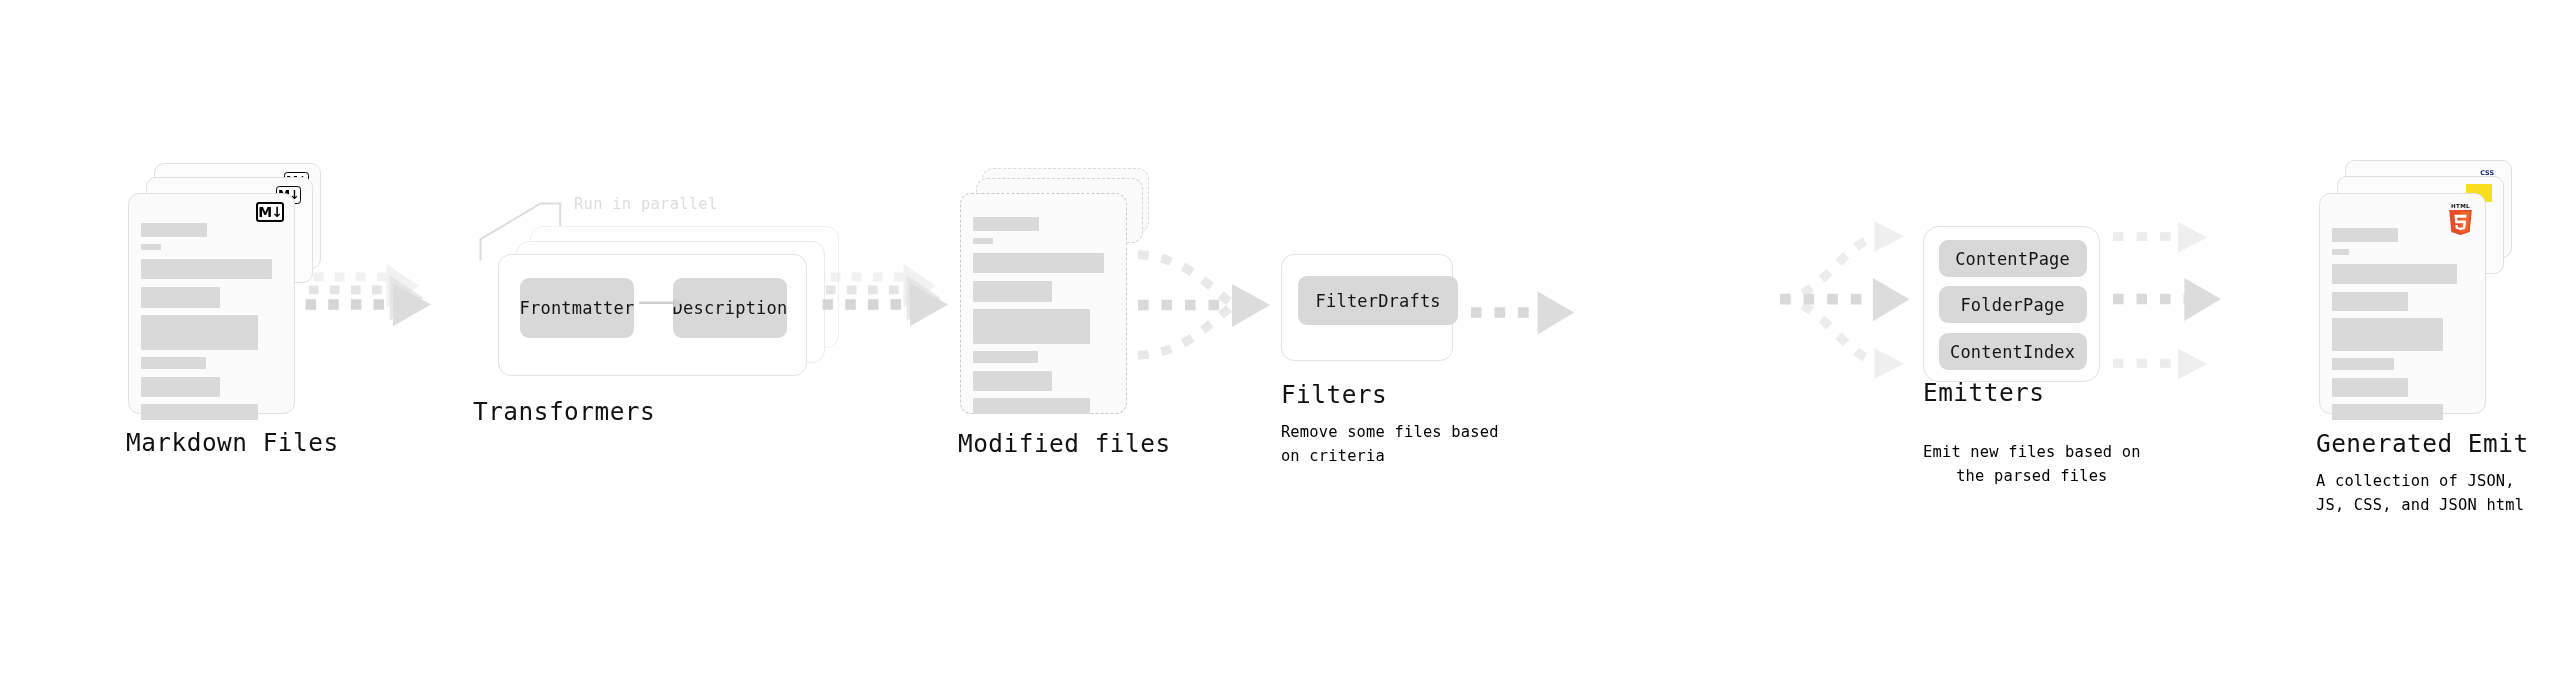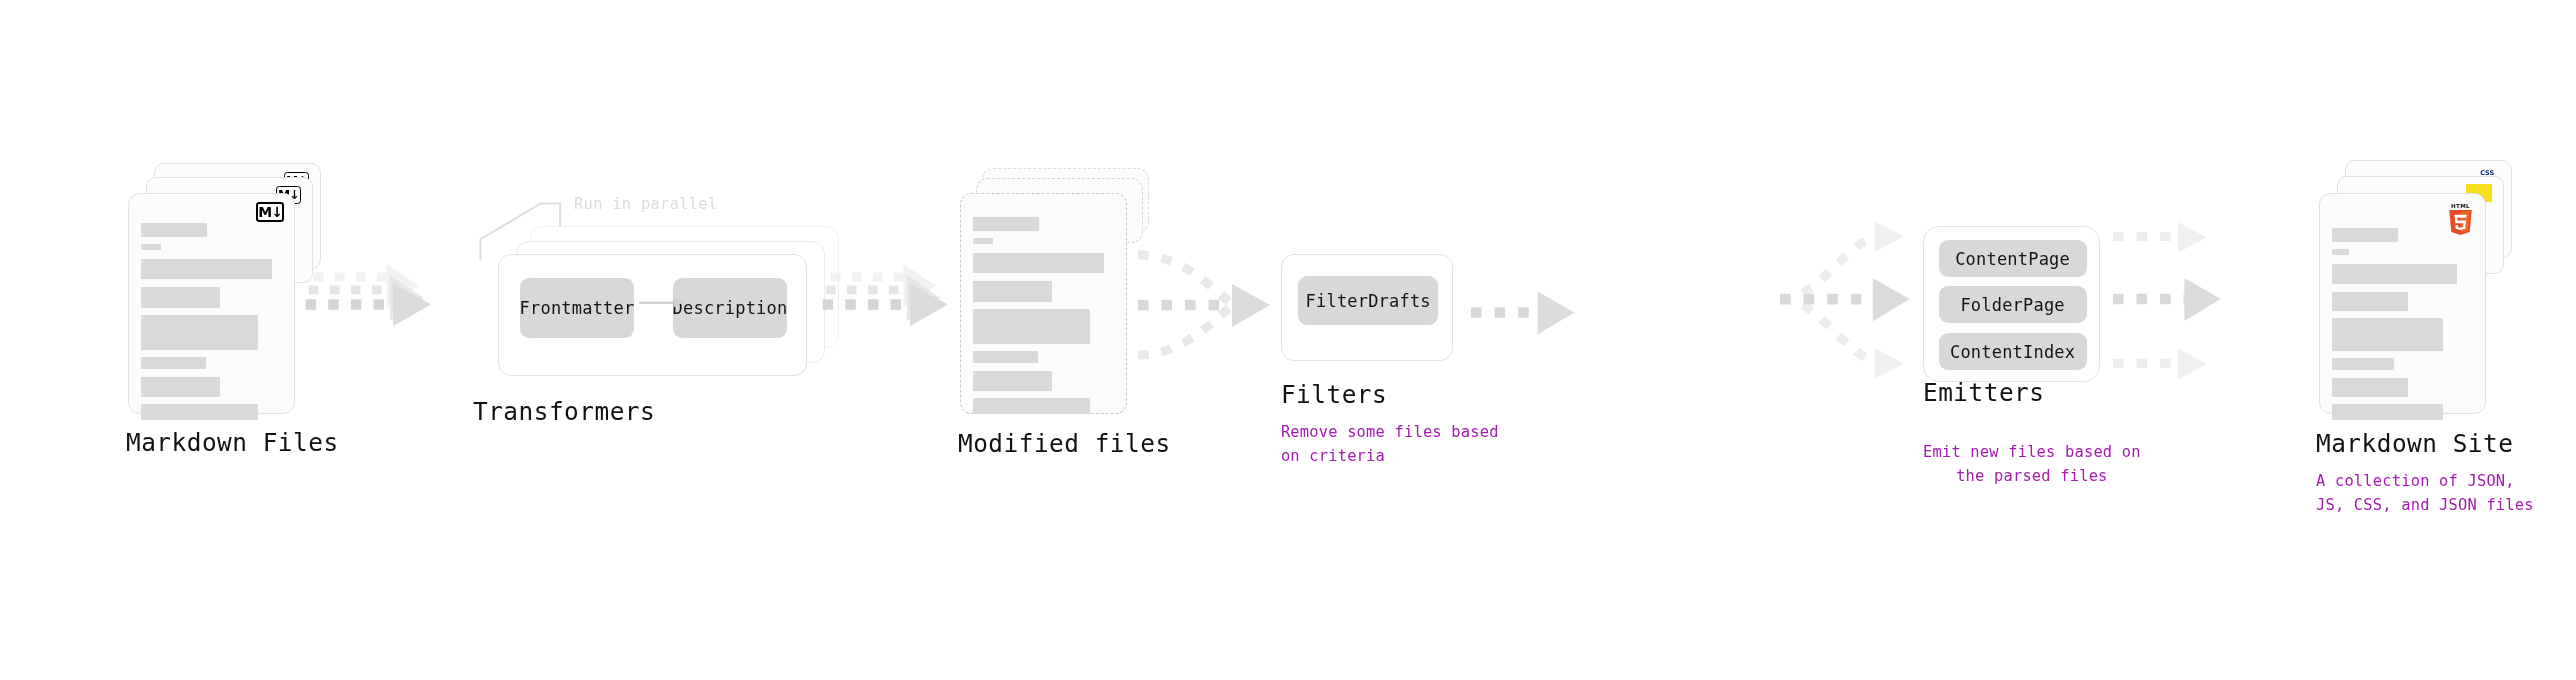--- a/index.html
+++ b/index.html
@@ -26,21 +26,21 @@
 
   .stage-label {
     font-size: 24.4px;
     color: #111111;
     letter-spacing: 0.5px;
     white-space: nowrap;
     font-weight: 400;
   }
   .stage-desc {
     font-size: 15.4px;
-    color: #a21caf;
+    color: #000000;
     line-height: 1.55;
     white-space: pre-line;
     letter-spacing: 0.2px;
   }
 
   
   .doc-card {
     position: absolute;
     background: #fbfbfb;
     border: 1.6px solid #e0e0e0;
@@ -258,21 +258,21 @@
     </g>
     <g fill="none" stroke="#d9d9d9" stroke-width="13" stroke-dasharray="13 16" stroke-linecap="butt">
       <line x1="0" y1="70" x2="120" y2="70"></line>
     </g>
     <polygon points="116,44 163,70 116,97" fill="#dcdcdc"></polygon>
   </svg>
 
   <div class="abs" style="left:1276px; top:0; width:309px; height:681px;">
 
     <div class="proc-box" style="left:4.9px; top:254px; width:172px; height:107px;">
-      <div class="chip" style="left:16.3px; top:21px; width:140px; height:49px;">
+      <div class="chip" style="left:16.3px; top:21px; width:160px; height:49px;">
         <span>FilterDrafts</span>
       </div>
     </div>
 
     <div class="stage-label abs" style="left:4.9px; top:380px;">Filters</div>
 
     <div class="abs" style="left:4.9px; top:421px;">
       <div class="stage-desc">Remove some files based</div>
       <div class="stage-desc">on criteria</div>
     </div>
@@ -368,22 +368,22 @@
         <div class="bar" style="width:12%;height:5.7px;margin-bottom:9px;"></div>
         <div class="bar" style="width:89%;height:20.3px;"></div>
         <div class="bar" style="width:54%;height:19.5px;"></div>
         <div class="bar" style="width:79%;height:32.5px;"></div>
         <div class="bar" style="width:44%;height:12.2px;"></div>
         <div class="bar" style="width:54%;height:19.5px;"></div>
         <div class="bar" style="width:79%;height:15.4px;"></div>
       </div>
     </div>
 
-    <div class="stage-label abs" style="left:89px; top:429px;">Markdown Site</div>
+    <div class="stage-label abs" style="left:89px; top:429px;">Generated Emit</div>
 
     <div class="abs" style="left:89px; top:470px;">
       <div class="stage-desc">A collection of JSON,</div>
-      <div class="stage-desc">JS, CSS, and JSON files</div>
+      <div class="stage-desc">JS, CSS, and JSON html</div>
     </div>
   </div>
 
 </div>
 
 
 </body></html>

